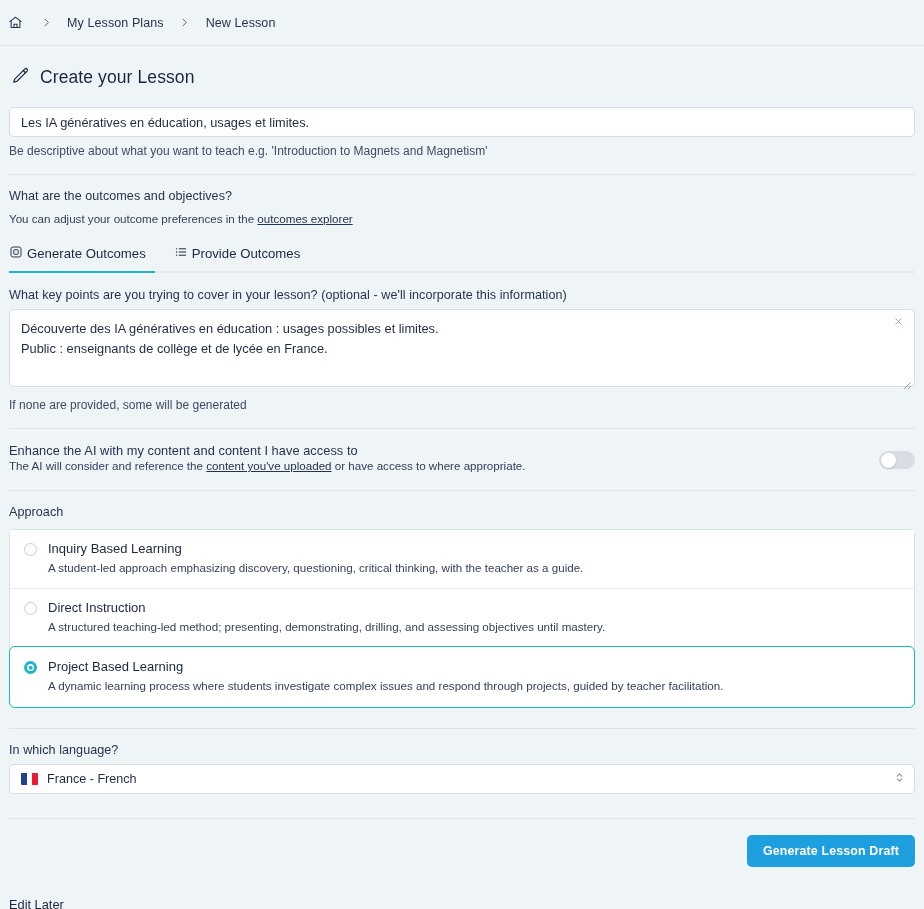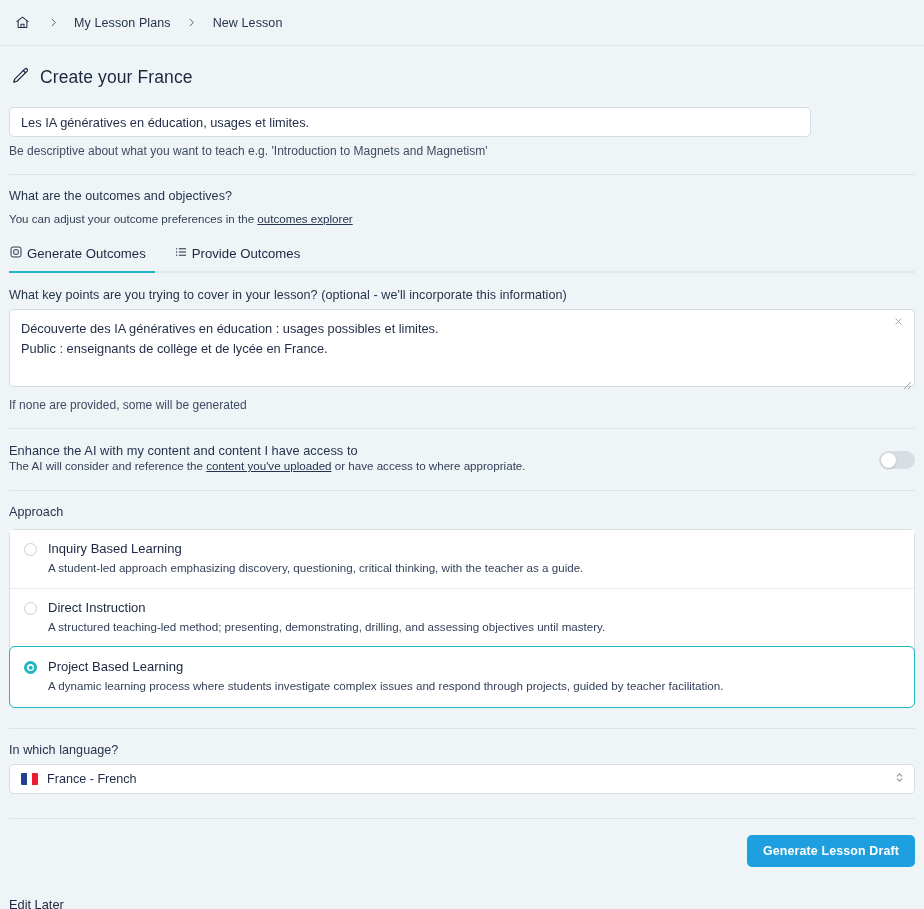--- a/index.html
+++ b/index.html
@@ -10,21 +10,21 @@
     font-family: "Liberation Sans", sans-serif;
     color: #1f2a44;
     overflow: hidden;
   }
   .page { position: relative; width: 924px; height: 909px; background: #eff5f7; }
 
   
   .breadcrumb {
     height: 46px;
     display: flex; align-items: center; gap: 0;
-    padding-left: 9px;
+    padding-left: 2px;
     border-bottom: 1px solid #dfe5e8;
   }
   .crumb-link {
     font-size: 12.5px; color: #26334d; letter-spacing: .1px;
     padding: 2px 4px; cursor: pointer; white-space: nowrap;
   }
   .crumb-sep {
     width: 34px; display: flex; align-items: center; justify-content: center;
     color: #46526b;
   }
@@ -48,21 +48,21 @@
     font-size: 12px; color: #3f4b63; margin-top: 7px; letter-spacing: .02px;
   }
   .sub-note {
     font-size: 11.6px; color: #34405a; margin: -3px 0 0 0;
   }
   .inline-link {
     color: #26334d; text-decoration: underline; cursor: pointer;
   }
 
   .text-input {
-    width: 802px; height: 30px;
+    width: 906px; height: 30px;
     background: #fff; border: 1px solid #d5dde2; border-radius: 5px;
     font-family: "Liberation Sans", sans-serif;
     font-size: 12.8px; color: #1f2a44;
     padding: 0 11px; outline: none;
   }
 
   .divider { height: 1px; background: #dde3e7; margin: 16px 9px 0 9px; }
 
   
   .tabs {
@@ -209,21 +209,21 @@
     <span class="crumb-link">New Lesson</span>
   </div>
 
   <div class="page-head">
     <span>
       <svg width="19" height="19" viewBox="0 0 24 24" fill="none" stroke="#1b2640" stroke-width="1.5" stroke-linecap="round" stroke-linejoin="round">
         <path d="M17.6 3.6a2 2 0 0 1 2.8 2.8L7.5 19.3 3.5 20.5l1.2-4z"></path>
         <path d="M15.5 5.7l2.8 2.8"></path>
       </svg>
     </span>
-    <h1>Create your France</h1>
+    <h1>Create your Lesson</h1>
   </div>
 
   <div class="block" style="margin-top:18px;">
     <input class="text-input" type="text" value="Les IA génératives en éducation, usages et limites." style="">
     <div class="helper">Be descriptive about what you want to teach e.g. 'Introduction to Magnets and Magnetism'</div>
   </div>
 
   <div class="divider"></div>
 
   <div class="block" style="margin-top:14px;">

